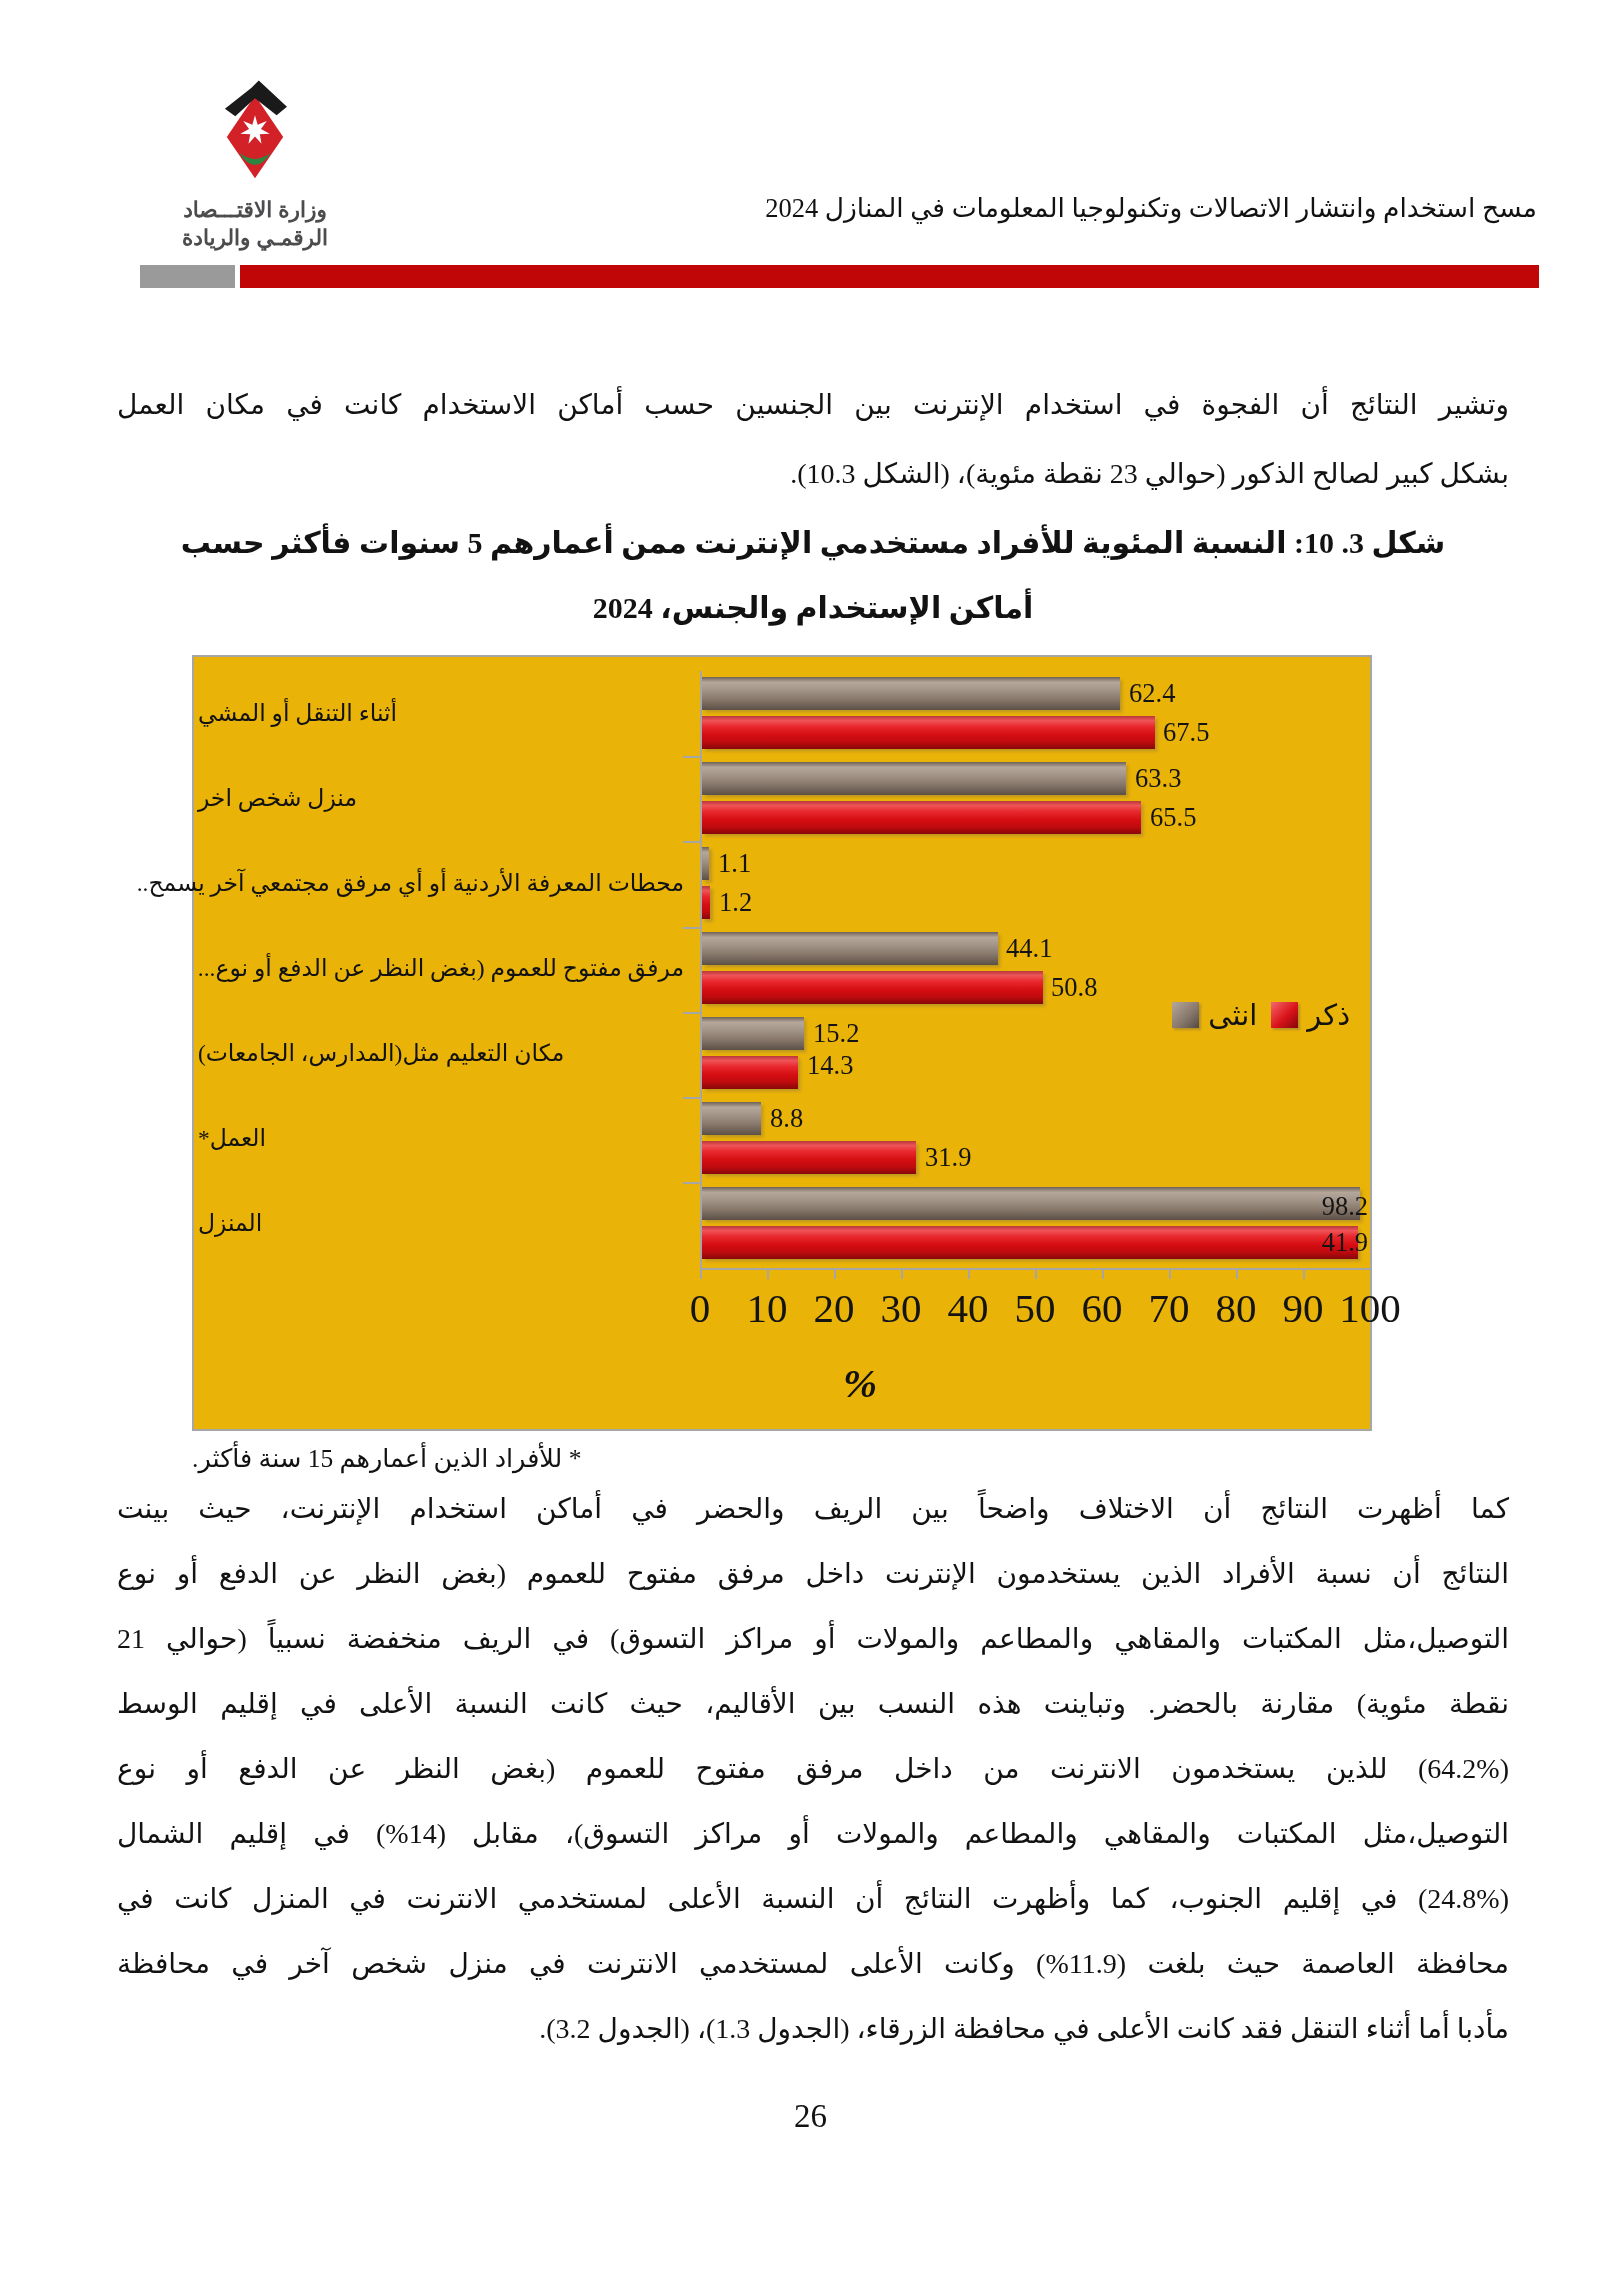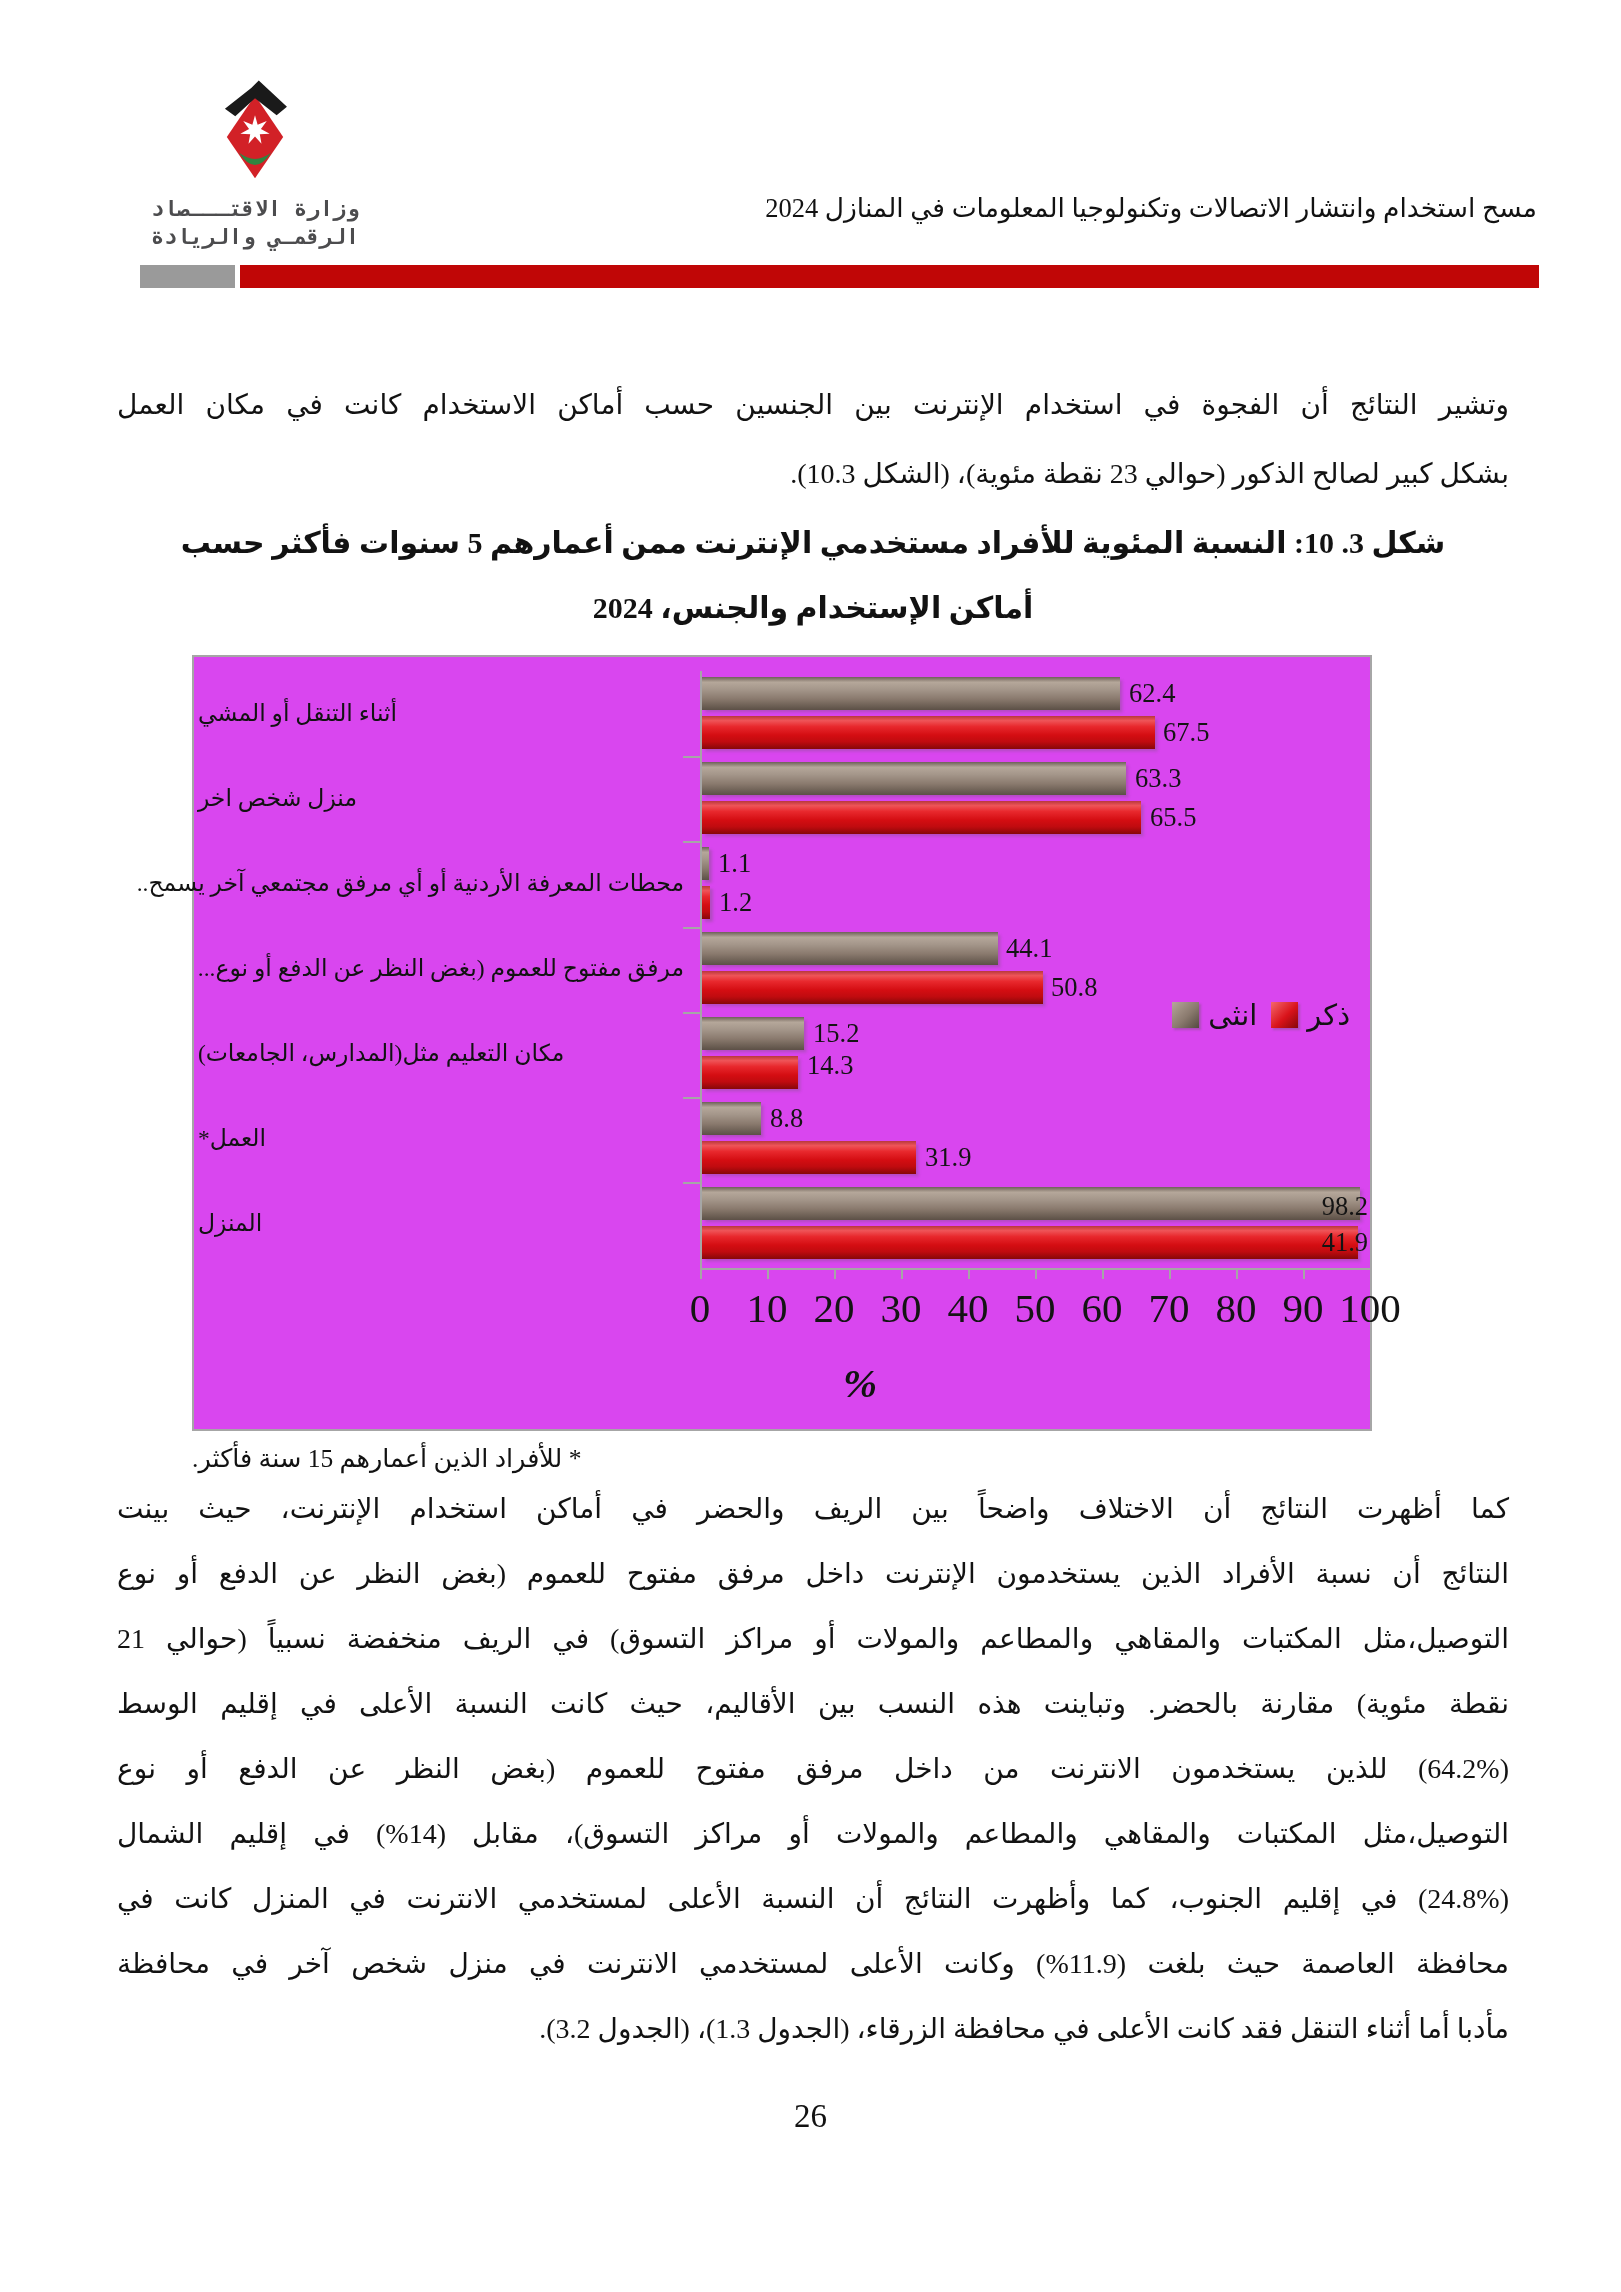--- a/index.html
+++ b/index.html
@@ -3,40 +3,40 @@
 <meta charset="utf-8">
 <style>
   html,body{margin:0;padding:0;background:#ffffff;}
   .page{
     position:relative;width:1621px;height:2293px;background:#ffffff;overflow:hidden;
     font-family:"Liberation Serif","DejaVu Sans",serif;color:#121212;direction:rtl;
   }
   
   .logo-wrap{position:absolute;left:147px;top:78px;width:216px;text-align:center;}
   .logo-svg{display:block;margin:0 auto;width:94px;height:114px;}
-  .ministry-name{font-family:Liberation Mono, monospace;font-weight:bold;color:#4c4c4e;
+  .ministry-name{font-family:Liberation Sans, sans-serif;font-weight:bold;color:#4c4c4e;
     font-size:21.6px;line-height:28px;margin-top:3.9px;}
   .header-title{position:absolute;right:84px;top:192px;font-weight:normal;font-size:26.5px;
     white-space:nowrap;}
   .divider{position:absolute;left:140px;top:265px;height:22.5px;width:1399px;direction:ltr;}
   .divider .seg-gray{position:absolute;left:0;top:0;width:95px;height:22.5px;background:#9a9a9a;}
   .divider .seg-red{position:absolute;left:100px;top:0;width:1299px;height:22.5px;background:#c00606;}
   
   .para{position:absolute;right:112px;width:1392px;font-size:28px;}
   .pline{direction:rtl;}
   .pline.just{text-align:justify;text-align-last:justify;}
   .pline.last{text-align:right;}
   #intro-para{top:370px;line-height:69px;}
   #body-para{top:1476px;line-height:65px;}
   
   .fig-title{position:absolute;right:112px;top:510px;width:1392px;text-align:center;
     font-weight:bold;font-size:30px;line-height:65px;}
   
   .chart-box{position:absolute;left:192px;top:655px;width:1180px;height:776px;
-    border:2px solid #a6a6a6;box-sizing:border-box;background:#d946ef;direction:ltr;}
+    border:2px solid #a6a6a6;box-sizing:border-box;background:#eab308;direction:ltr;}
   #chart-rows{position:absolute;left:0;top:13.7px;width:1176px;height:597px;}
   .chart-row{position:relative;height:85px;}
   .cat-label{position:absolute;right:686px;left:3.9px;top:0;height:85px;direction:rtl;
     text-align:left;font-size:23.5px;line-height:85px;white-space:nowrap;}
   .row-plot{position:absolute;left:506px;top:0;width:670px;height:85px;}
   .bar{position:absolute;left:2px;box-shadow:2.9px 2.9px 2.9px rgba(90,90,90,0.30);}
   .bar-f{top:5.9px;height:33px;
     background:linear-gradient(180deg,#6e6158 0%,#b5a79a 16%,#a4968a 38%,#8a7a6e 66%,#5c5046 100%);}
   .bar-m{top:45px;height:33px;
     background:linear-gradient(180deg,#b8383c 0%,#ef5458 14%,#e8282d 32%,#d40d12 58%,#c00b0f 78%,#870708 100%);}

